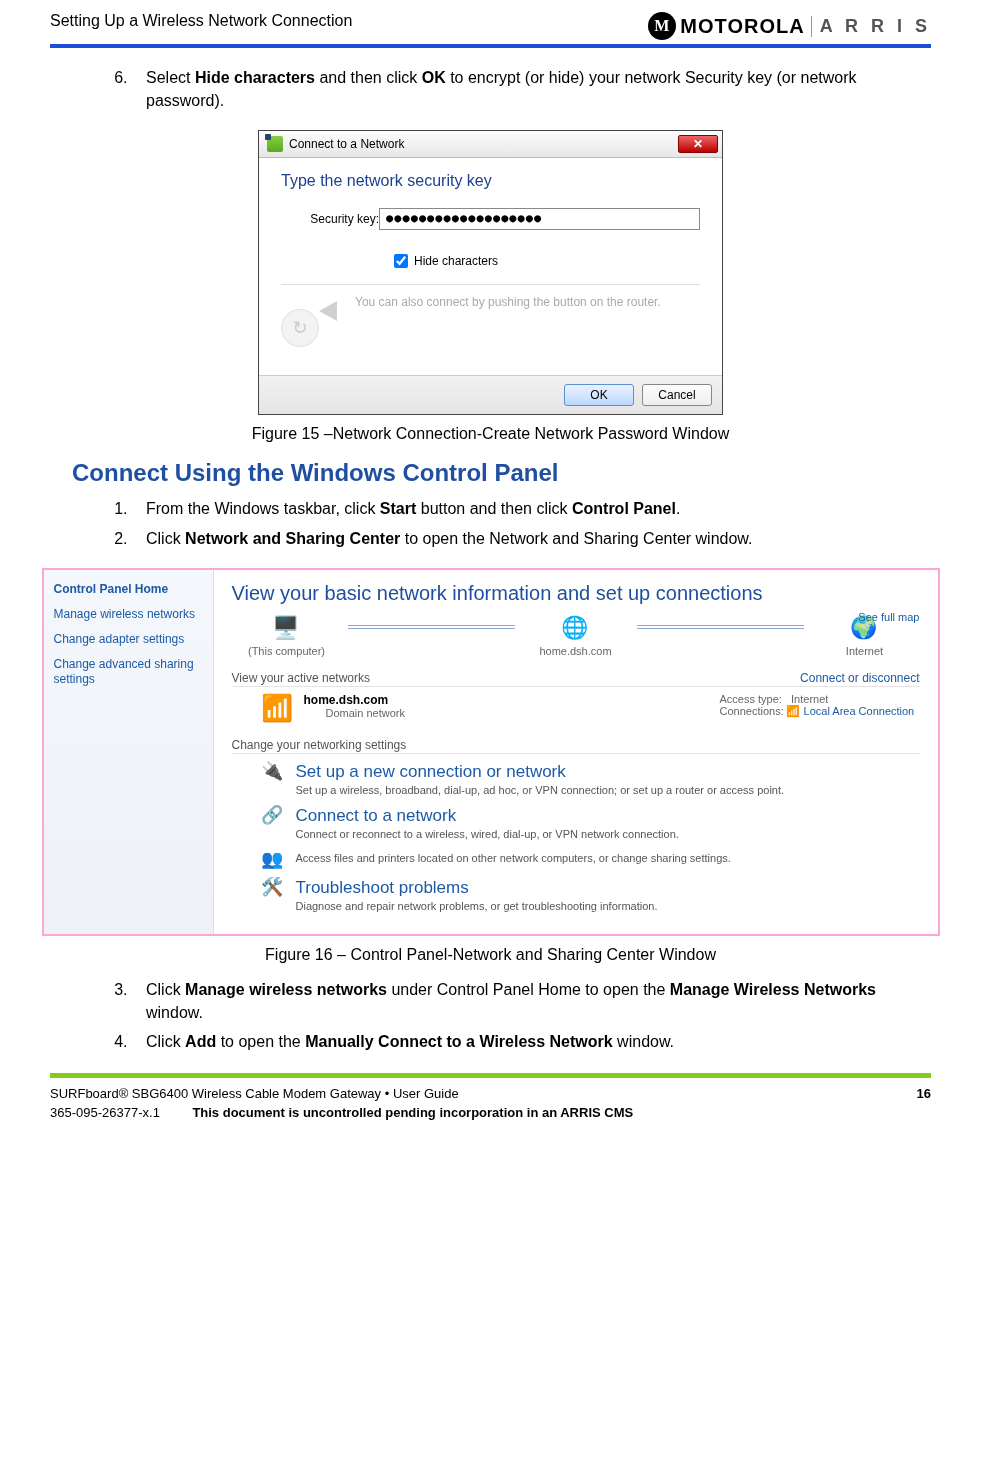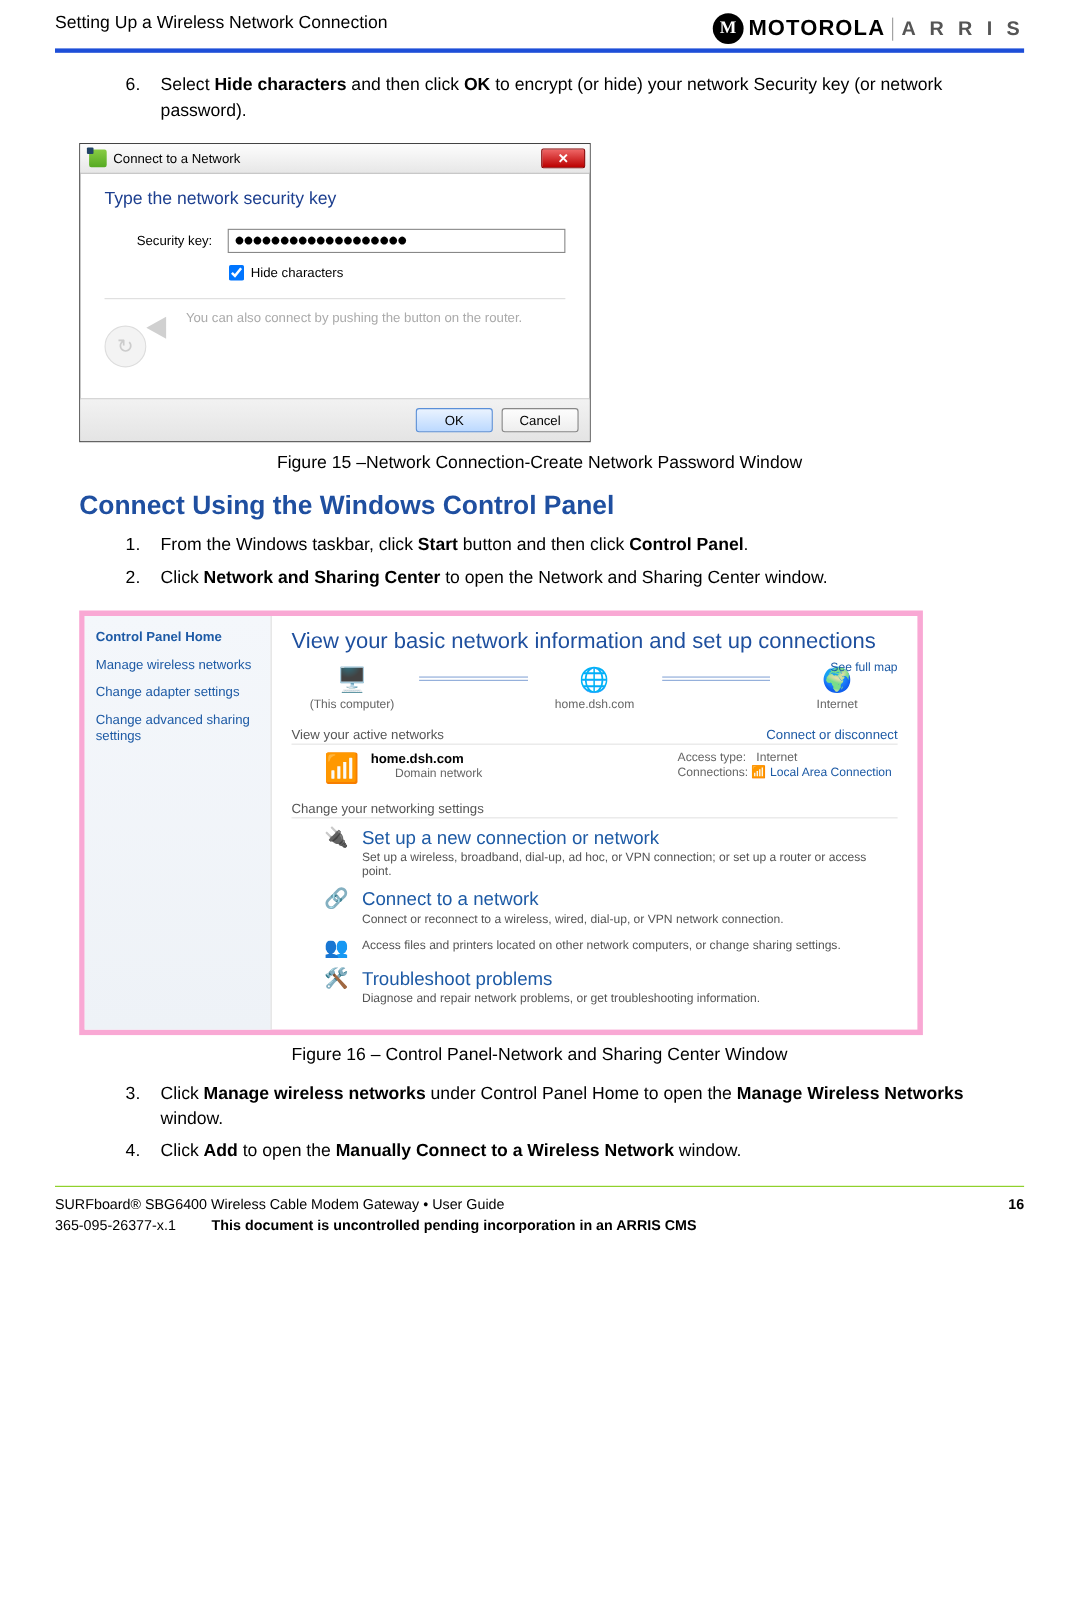--- a/index.html
+++ b/index.html
@@ -8,48 +8,48 @@
   .page-header .title { font-size: 16px; }
   .logos { display: flex; align-items: center; gap: 6px; }
   .moto-logo { display:flex; align-items:center; gap:4px; font-weight: 900; font-family: Arial, sans-serif; letter-spacing: 1px; font-size: 20px; }
   .moto-circle { width: 28px; height: 28px; border-radius: 50%; background: #000; display: flex; align-items: center; justify-content: center; color: #fff; font-family: serif; font-weight: bold; font-size: 16px; }
   .arris-logo { font-weight: 600; font-family: Arial, sans-serif; letter-spacing: 4px; font-size: 18px; border-left: 1px solid #999; padding-left: 8px; color:#555; }
   .content { padding: 0 22px; }
   ol.main-list { list-style-position: outside; padding-left: 60px; }
   ol.main-list > li { padding-left: 14px; margin-bottom: 6px; line-height: 1.45; }
   .bold { font-weight: 700; }
   .narrow-bold { font-weight: 700; font-family: "Arial Narrow", Arial, sans-serif; font-stretch: condensed; }
-  .figure-wrap { display:flex; flex-direction:column; margin: 18px 0 14px; }
+  .figure-wrap { display:flex; flex-direction:column; align-items:center; margin: 18px 0 14px; }
   .figure-caption { font-weight: 400; font-size: 16px; margin-top: 10px; text-align:center; }
   h2.section { color: #1f4fa0; font-size: 24px; font-weight: 700; margin: 16px 0 10px; }
   
   .dialog1 { width: 465px; border: 1px solid #444; background: #fff; font-family: "Segoe UI", Tahoma, sans-serif; font-size: 12px; }
   .titlebar { background: linear-gradient(#fdfdfd,#e7e7e7); border-bottom: 1px solid #bbb; display:flex; align-items:center; justify-content: space-between; padding: 4px 4px 4px 8px; }
   .tb-left { display:flex; align-items:center; gap:6px; }
   .tb-icon { width:16px; height:16px; background: linear-gradient(#8c4,#5a2); border-radius:2px; position:relative;}
   .tb-icon::after{content:"";position:absolute;width:6px;height:6px;background:#246;top:-2px;left:-2px;border-radius:1px;}
   .close-btn { width:40px; height:18px; background: linear-gradient(#e66,#b00); border-radius:2px; color:#fff; text-align:center; line-height:16px; font-weight:bold; font-size:12px; border:1px solid #800;}
   .dlg-body { padding: 14px 22px 10px; }
   .dlg-heading { color:#1d3f8f; font-size:16px; margin-bottom: 18px; }
-  .field-row { display:flex; align-items:center; gap: 14px; margin-bottom: 11px; margin-left: 20px;}
+  .field-row { display:flex; align-items:center; margin-bottom: 24px; margin-left: 20px;}
   .field-label { width: 78px; text-align:right; color:#000; }
   .text-input { flex:1; border:1px solid #888; padding:2px 6px; height:22px; font-family: monospace; letter-spacing:1px;}
   .chk-row { margin-left: 113px; display:flex; align-items:center; gap:6px; margin-bottom: 16px;}
   .chk-row input { width:14px; height:14px; }
   hr.divider { border:none; border-top:1px solid #ddd; margin: 6px 0 10px;}
   .wps-row { display:flex; gap:14px; align-items:flex-start; color:#aaa; margin-bottom: 18px; }
   .wps-icon { width:60px; height:52px; position:relative; flex:0 0 60px;}
   .wps-circle { width:38px; height:38px; border-radius:50%; background:#f3f3f3; border:1px solid #ddd; position:absolute; left:0; bottom:0; display:flex;align-items:center;justify-content:center;color:#ccc;font-size:18px;}
   .wps-arrow { position:absolute; right:4px; top:6px; width:0;height:0; border-top:10px solid transparent; border-bottom:10px solid transparent; border-right:18px solid #d0d0d0;}
   .dlg-buttons { background: linear-gradient(#f2f2f2,#e4e4e4); border-top:1px solid #ccc; padding: 8px 10px; display:flex; justify-content:flex-end; gap:8px;}
   .winbtn { min-width:70px; padding:3px 14px; border:1px solid #888; border-radius:3px; font-size:12px; text-align:center;}
   .winbtn.primary { background: linear-gradient(#eaf3ff,#bcd9ff); border-color:#5a8fd8;}
   .winbtn.secondary { background: linear-gradient(#fdfdfd,#eee);}
   
-  .panel2 { width: 767px; border:5px solid #f9a8d4; background:#fff; display:flex; font-family: "Segoe UI", Tahoma, sans-serif; font-size:12px; }
+  .panel2 { width: 898px; border:2px solid #f9a8d4; background:#fff; display:flex; font-family: "Segoe UI", Tahoma, sans-serif; font-size:12px; }
   .p2-side { width: 170px; background:linear-gradient(#f4f7fb,#eef2f7); border-right:1px solid #ddd; padding: 12px 10px; color:#1d5aa5; }
   .p2-side div { margin-bottom: 10px; line-height:1.25;}
   .p2-side .home { font-weight:600; }
   .p2-main { flex:1; padding: 12px 18px; }
   .p2-heading { color:#1e4f9e; font-size:20px; margin-bottom: 10px; }
   .mapline { display:flex; align-items:center; justify-content:space-between; margin: 4px 0 2px; position:relative;}
   .map-item { display:flex; flex-direction:column; align-items:center; font-size:11px; color:#444; gap:4px; width: 110px;}
   .map-icon { font-size:22px; }
   .map-label {color:#666;}
   .map-link { color:#1d5aa5; font-size:11px; position:absolute; right:0; top:-4px;}
@@ -61,21 +61,21 @@
   .netinfo { flex:1;}
   .nettitle { font-weight:600;}
   .netsub { color:#666; font-size:11px;margin-left:22px;}
   .netright { font-size:11px; color:#666; width: 200px;}
   .netright .link{color:#1d5aa5;}
   .settings-item { display:flex; gap:12px; margin: 8px 0 10px 30px; align-items:flex-start;}
   .settings-item .emoji { font-size:18px; width:22px; line-height:1;}
   .settings-item .title { color:#1d5aa5; font-size:17px;}
   .settings-item .desc { color:#555; font-size:11px; margin-top:2px;}
   
-  .page-footer { border-top:1px solid #84cc16; margin-top: 20px; padding: 8px 0 20px; font-size: 13px;}
+  .page-footer { border-top:5px solid #84cc16; margin-top: 20px; padding: 8px 0 20px; font-size: 13px;}
   .foot-row { display:flex; justify-content:space-between; margin-bottom:4px;}
 </style>
 </head>
 <body>
 
 <div class="page-header">
   <div class="title">Setting Up a Wireless Network Connection</div>
   <div class="logos">
     <div class="moto-logo">
       <span class="moto-circle">M</span>

